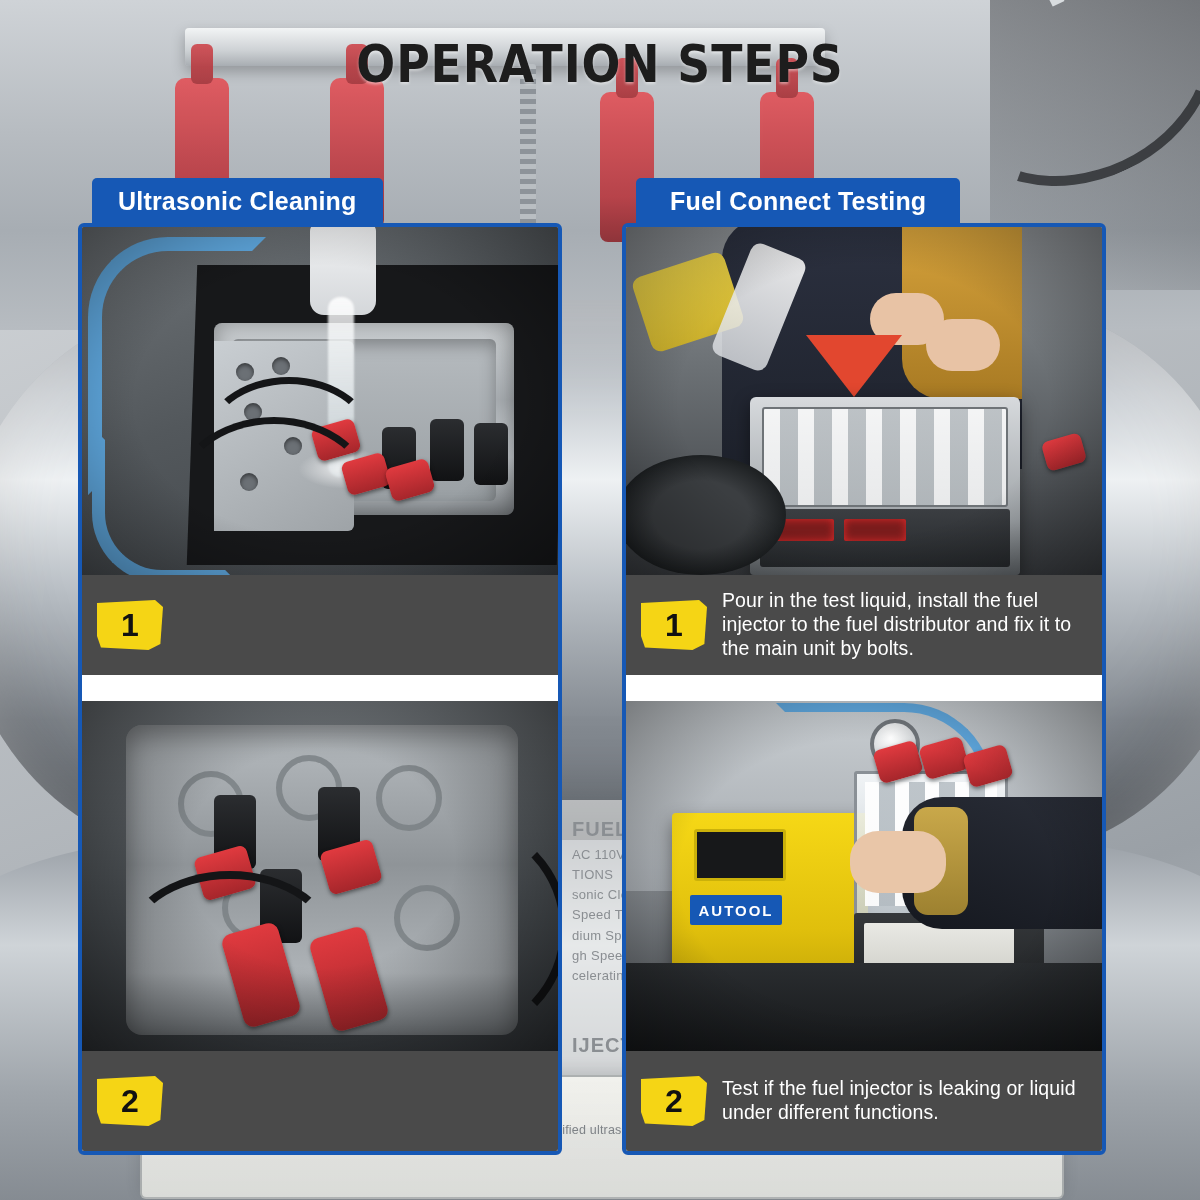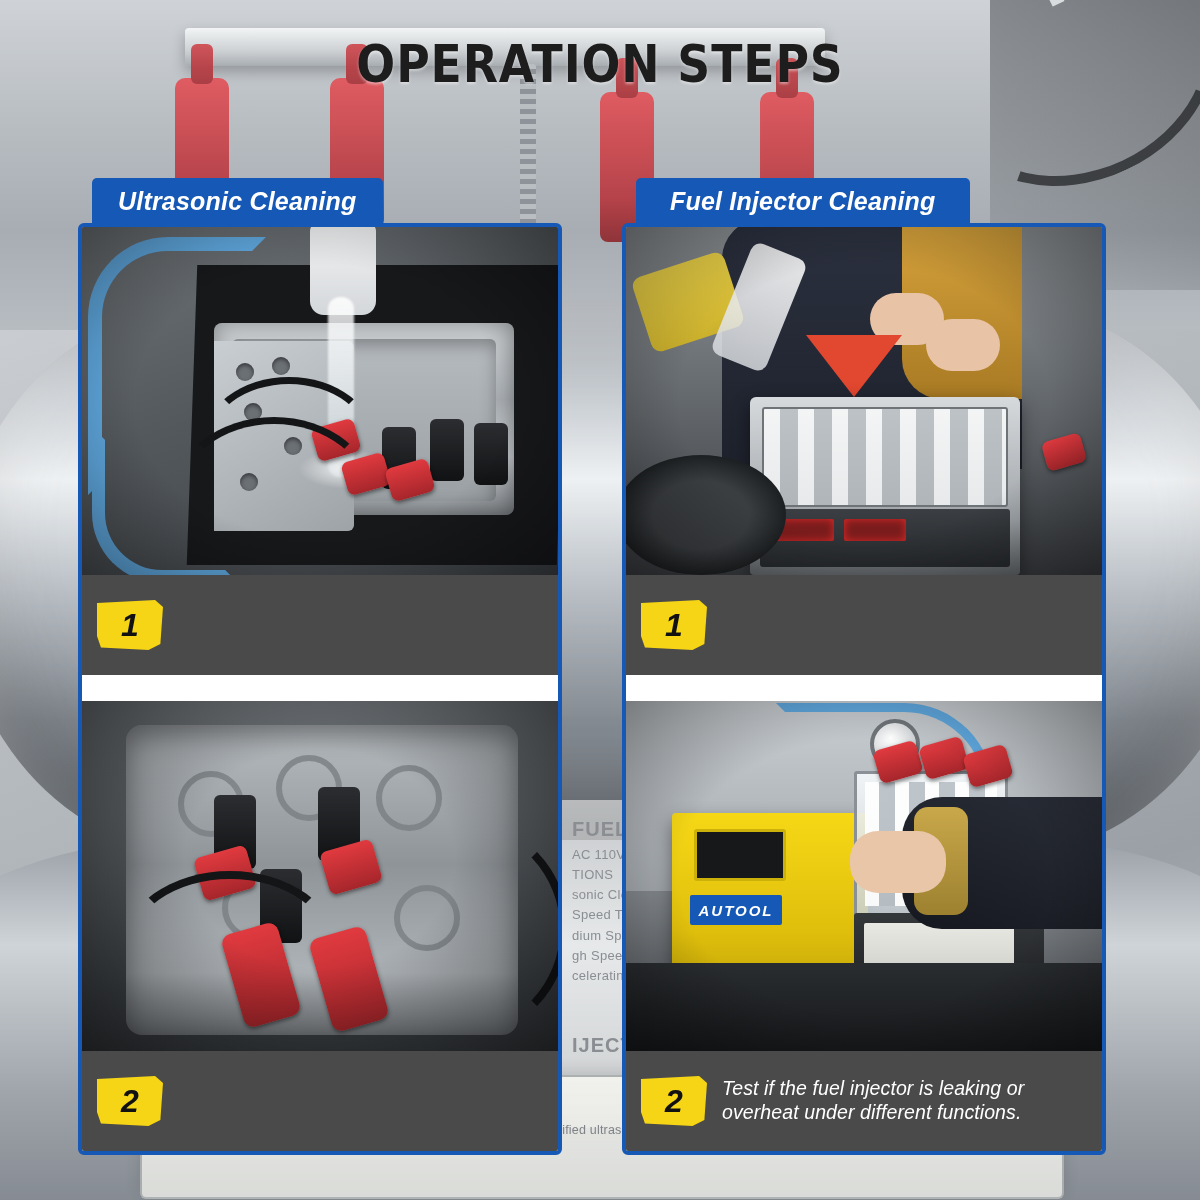--- a/index.html
+++ b/index.html
@@ -152,21 +152,20 @@
     color: #1d1d1d;
     transform: scaleX(.88);
     text-shadow: 0 2px 3px rgba(255,255,255,.45);
   }
 
   
   .col {
     position: absolute;
     top: 178px;
     width: 484px;
-    font-style: italic;
   }
   .col-left  { left: 78px; }
   .col-right { left: 622px; }
 
   .col-header {
     position: relative;
     z-index: 5;
     margin-left: 14px;
     display: inline-block;
     background: #1658b5;
@@ -588,21 +587,21 @@
           <div class="num-wrap">
             <div class="num-badge">2</div>
           </div>
         </div>
       </div>
 
     </div>
   </div>
 
   <div class="col col-right">
-    <div class="col-header wide">Fuel Injector Cleaning</div>
+    <div class="col-header wide">Fuel Connect Testing</div>
 
     <div class="panel">
 
       <div class="card">
         <div class="photo">
           <div class="p3-bg"></div>
           <div class="p3-person">
             <div class="p3-sleeve"></div>
           </div>
           <div class="p3-jug"></div>
@@ -618,20 +617,21 @@
             </div>
           </div>
           <div class="p3-tire"></div>
           <div class="clip-red" style="right:18px; top:210px; width:40px; height:30px"></div>
           <div class="p-vig"></div>
         </div>
         <div class="caption">
           <div class="num-wrap">
             <div class="num-badge">1</div>
           </div>
+          <div class="cap-text">Pour in the test liquid, install the fuel injector to the fuel distributor and fix it to the main unit by bolts.</div>
         </div>
       </div>
 
       <div class="spacer-white"></div>
 
       <div class="card">
         <div class="photo short">
           <div class="p4-bg"></div>
           <div class="p4-wall"></div>
           <div class="p4-hose"></div>
@@ -653,20 +653,20 @@
             <div class="p4-cuff"></div>
             <div class="p4-hand2"></div>
           </div>
           <div class="p4-bench"></div>
           <div class="p-vig"></div>
         </div>
         <div class="caption">
           <div class="num-wrap">
             <div class="num-badge">2</div>
           </div>
-          <div class="cap-text">Test if the fuel injector is leaking or overheat under different functions.</div>
+          <div class="cap-text">Test if the fuel injector is leaking or liquid under different functions.</div>
         </div>
       </div>
 
     </div>
   </div>
 
 </div>
 
 </body></html>

